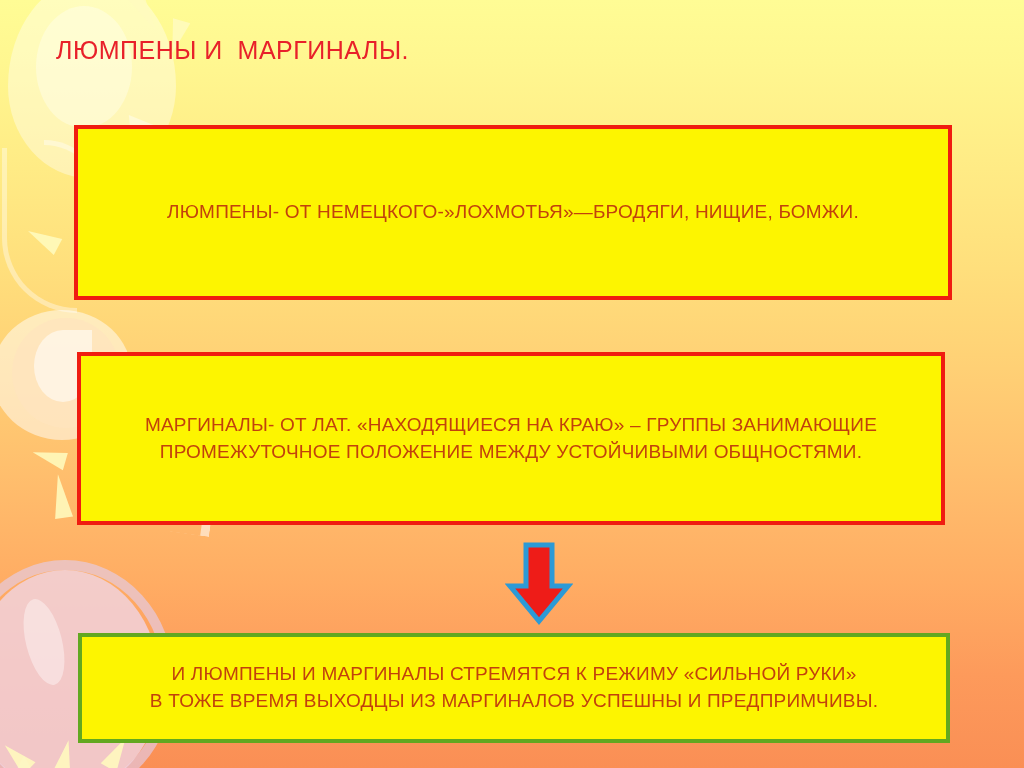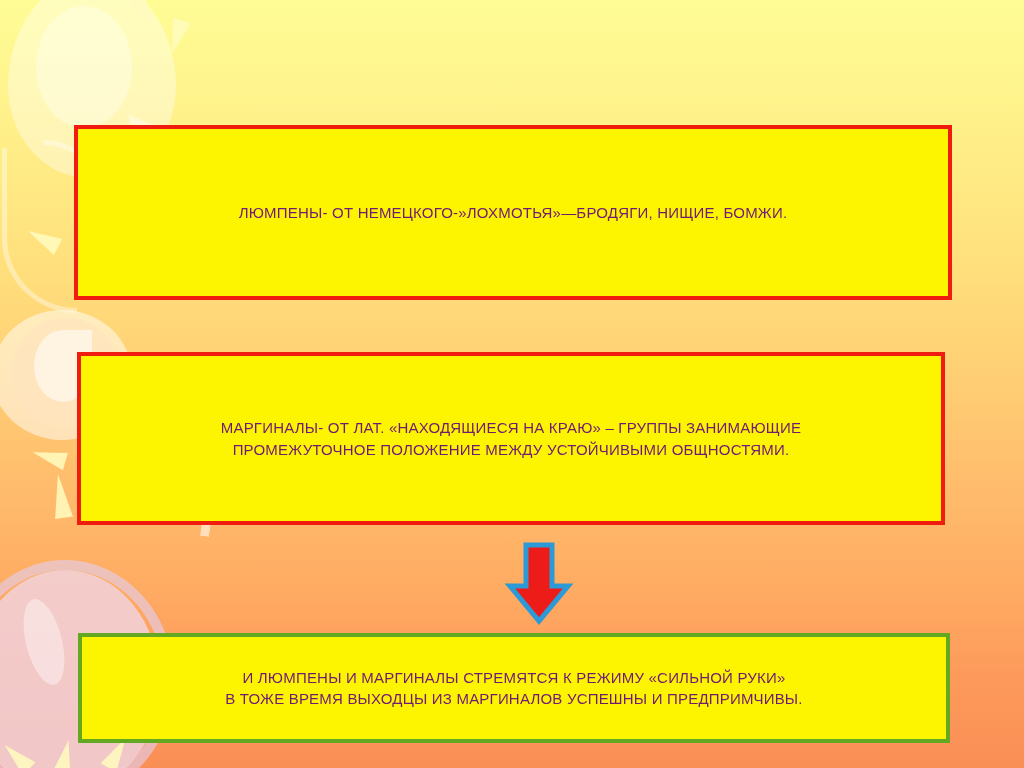--- a/index.html
+++ b/index.html
@@ -174,22 +174,22 @@
   .box {
     position: absolute;
     background: #fdf500;
     display: flex;
     align-items: center;
     justify-content: center;
     box-sizing: border-box;
     text-align: center;
   }
   .box-text {
-    color: #701a75;
-    font-size: 15px;
+    color: #c2410c;
+    font-size: 19px;
     line-height: 1.42;
     letter-spacing: 0.2px;
     white-space: pre-line;
     padding: 0 10px;
   }
 
   #box-lumpen {
     left: 74px;  top: 125px;
     width: 878px; height: 175px;
     border: 4px solid #f01c10;
@@ -237,20 +237,21 @@
 
   <div class="deco confetti c1"></div>
   <div class="deco confetti c2"></div>
   <div class="deco confetti c3"></div>
   <div class="deco confetti c4"></div>
   <div class="deco confetti c5"></div>
   <div class="deco confetti c6"></div>
   <div class="deco confetti c7"></div>
   <div class="deco confetti c8"></div>
 
+  <div class="title">ЛЮМПЕНЫ И  МАРГИНАЛЫ.</div>
 
   <div class="box" id="box-lumpen">
     <div class="box-text">ЛЮМПЕНЫ- ОТ НЕМЕЦКОГО-»ЛОХМОТЬЯ»—БРОДЯГИ, НИЩИЕ, БОМЖИ.</div>
   </div>
 
   <div class="box" id="box-marginal">
     <div class="box-text">МАРГИНАЛЫ- ОТ ЛАТ. «НАХОДЯЩИЕСЯ НА КРАЮ» – ГРУППЫ  ЗАНИМАЮЩИЕ
 ПРОМЕЖУТОЧНОЕ ПОЛОЖЕНИЕ  МЕЖДУ УСТОЙЧИВЫМИ ОБЩНОСТЯМИ.</div>
   </div>
 

